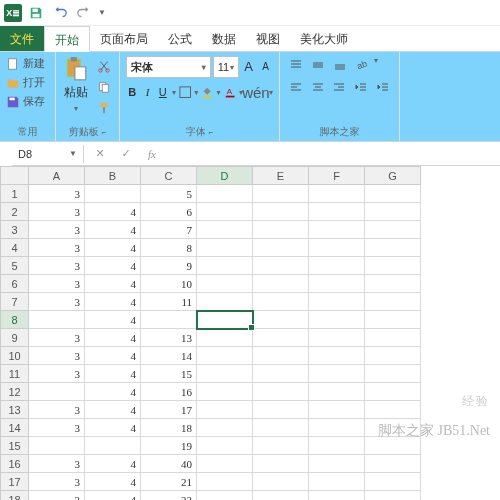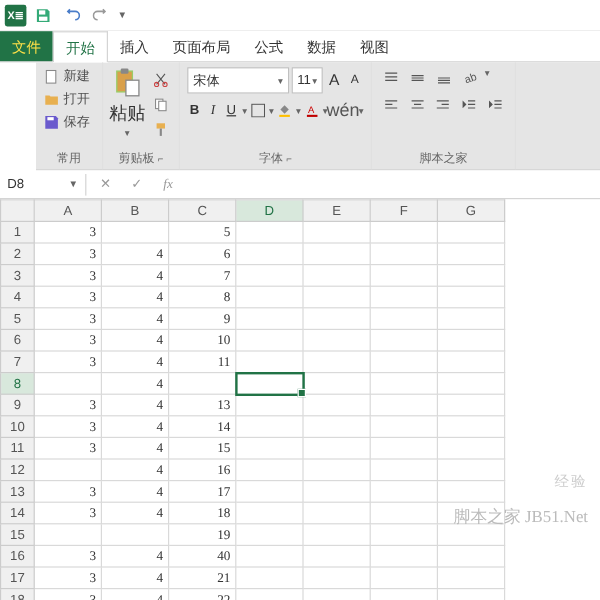--- a/index.html
+++ b/index.html
@@ -5,46 +5,46 @@
 * { box-sizing: border-box; margin: 0; padding: 0; font-family: "Microsoft YaHei", sans-serif; }
 body { background: #fff; font-size: 11px; color: #333; width: 500px; }
 .titlebar { background: #fff; height: 26px; display: flex; align-items: center; padding: 0 4px; gap: 4px; border-bottom: 1px solid #eee; }
 .xl-icon { width: 18px; height: 18px; background: #217346; color: #fff; display: flex; align-items: center; justify-content: center; font-size: 9px; font-weight: bold; border-radius: 2px; }
 .qat-btn { width: 20px; height: 20px; display: flex; align-items: center; justify-content: center; cursor: pointer; }
 .qat-btn svg { width: 14px; height: 14px; }
 .tabs { display: flex; background: #fff; border-bottom: 1px solid #d4d4d4; height: 26px; }
 .tab { padding: 5px 10px; cursor: pointer; font-size: 12px; color: #333; }
 .tab.file { background: #217346; color: #fde047; }
 .tab.active { background: #fff; border: 1px solid #d4d4d4; border-bottom: 1px solid #fff; margin-bottom: -1px; color: #217346; font-family: Liberation Serif, serif; }
-.ribbon { display: flex; background: #e5e5e5; border-bottom: 1px solid #d4d4d4; height: 90px; margin-left: 30px; }
+.ribbon { display: flex; background: #7dd3fc; border-bottom: 1px solid #d4d4d4; height: 90px; }
 .group { border-right: 1px solid #e0e0e0; padding: 2px 6px 0; display: flex; flex-direction: column; }
 .group-label { text-align: center; font-size: 10px; color: #666; margin-top: auto; padding: 2px 0; }
 .file-group { width: 56px; }
 .file-item { display: flex; align-items: center; gap: 3px; padding: 2px 0; cursor: pointer; font-size: 11px; color: #505050; }
 .file-item svg { width: 14px; height: 14px; flex-shrink: 0; }
 .clip-group { width: 64px; display: flex; flex-direction: column; align-items: center; }
 .clip-row { display: flex; gap: 1px; }
 .paste-big { width: 32px; text-align: center; cursor: pointer; padding-top: 2px; }
 .paste-big svg { width: 26px; height: 26px; }
-.paste-label { font-size: 15px; color: #333; }
+.paste-label { font-size: 12px; color: #333; }
 .small-btns { display: flex; flex-direction: column; gap: 1px; padding-top: 2px; }
 .small-btn { width: 22px; height: 20px; display: flex; align-items: center; justify-content: center; cursor: pointer; }
 .small-btn svg { width: 14px; height: 14px; }
 .font-group { width: 160px; }
 .font-row1 { display: flex; gap: 2px; margin: 2px 0; }
 .font-sel { border: 1px solid #c0c0c0; height: 22px; font-size: 11px; padding: 2px 4px; background: #fff; display: flex; align-items: center; justify-content: space-between; }
-.font-name { width: 110px; }
+.font-name { width: 110px; font-weight: bold; }
 .font-size { width: 32px; }
 .font-row2 { display: flex; gap: 3px; align-items: center; margin-top: 2px; }
 .font-btn { width: 20px; height: 20px; display: flex; align-items: center; justify-content: center; cursor: pointer; }
 .align-group { width: 120px; }
 .align-row { display: flex; gap: 2px; margin: 2px 0; }
 .align-btn { width: 20px; height: 18px; display: flex; align-items: center; justify-content: center; cursor: pointer; }
 .align-btn svg { width: 14px; height: 14px; }
-.namebox-row { display: flex; align-items: center; border-bottom: 1px solid #d4d4d4; height: 24px; background: #fff; }
+.namebox-row { display: flex; align-items: center; border-bottom: 1px solid #d4d4d4; height: 24px; background: #fff; margin-left: 12px; }
 .namebox { width: 72px; border-right: 1px solid #d4d4d4; padding: 3px 6px; font-size: 11px; display: flex; align-items: center; justify-content: space-between; }
 .fx-btns { display: flex; align-items: center; gap: 6px; padding: 0 6px; color: #999; }
 .fx-btn { width: 20px; text-align: center; cursor: pointer; }
 .fx-label { font-style: italic; font-family: serif; }
 .formula-input { flex: 1; padding: 3px; font-size: 11px; }
 .sheet { overflow: hidden; }
 table { border-collapse: collapse; table-layout: fixed; }
 th, td { border: 1px solid #d9d9d9; font-size: 11px; font-weight: normal; background: #fff; }
 th.corner { width: 28px; height: 18px; background: #f0f0f0; border: 1px solid #ccc; }
 th.colh { height: 18px; background: #f0f0f0; text-align: center; color: #555; border: 1px solid #ccc; }
@@ -78,25 +78,25 @@
       <svg viewBox="0 0 16 16">
         <path fill="none" stroke="#999" stroke-width="1.5" d="M5 12a4 4 0 0 1 0-8h7m-2-2 2 2-2 2"></path>
       </svg>
     </div>
   <span class="dd">▼</span>
 </div>
 
 <div class="tabs">
   <div class="tab file">文件</div>
   <div class="tab active">开始</div>
-  <div class="tab">插入</div>
   <div class="tab">页面布局</div>
   <div class="tab">公式</div>
   <div class="tab">数据</div>
   <div class="tab">视图</div>
+  <div class="tab">美化大师</div>
 </div>
 
 <div class="ribbon">
   <div class="group file-group">
     <div class="file-item">
         <svg viewBox="0 0 16 16">
           <rect x="3" y="2" width="9" height="12" fill="#fff" stroke="#888"></rect>
         </svg>
         <span>新建</span>
       </div>

